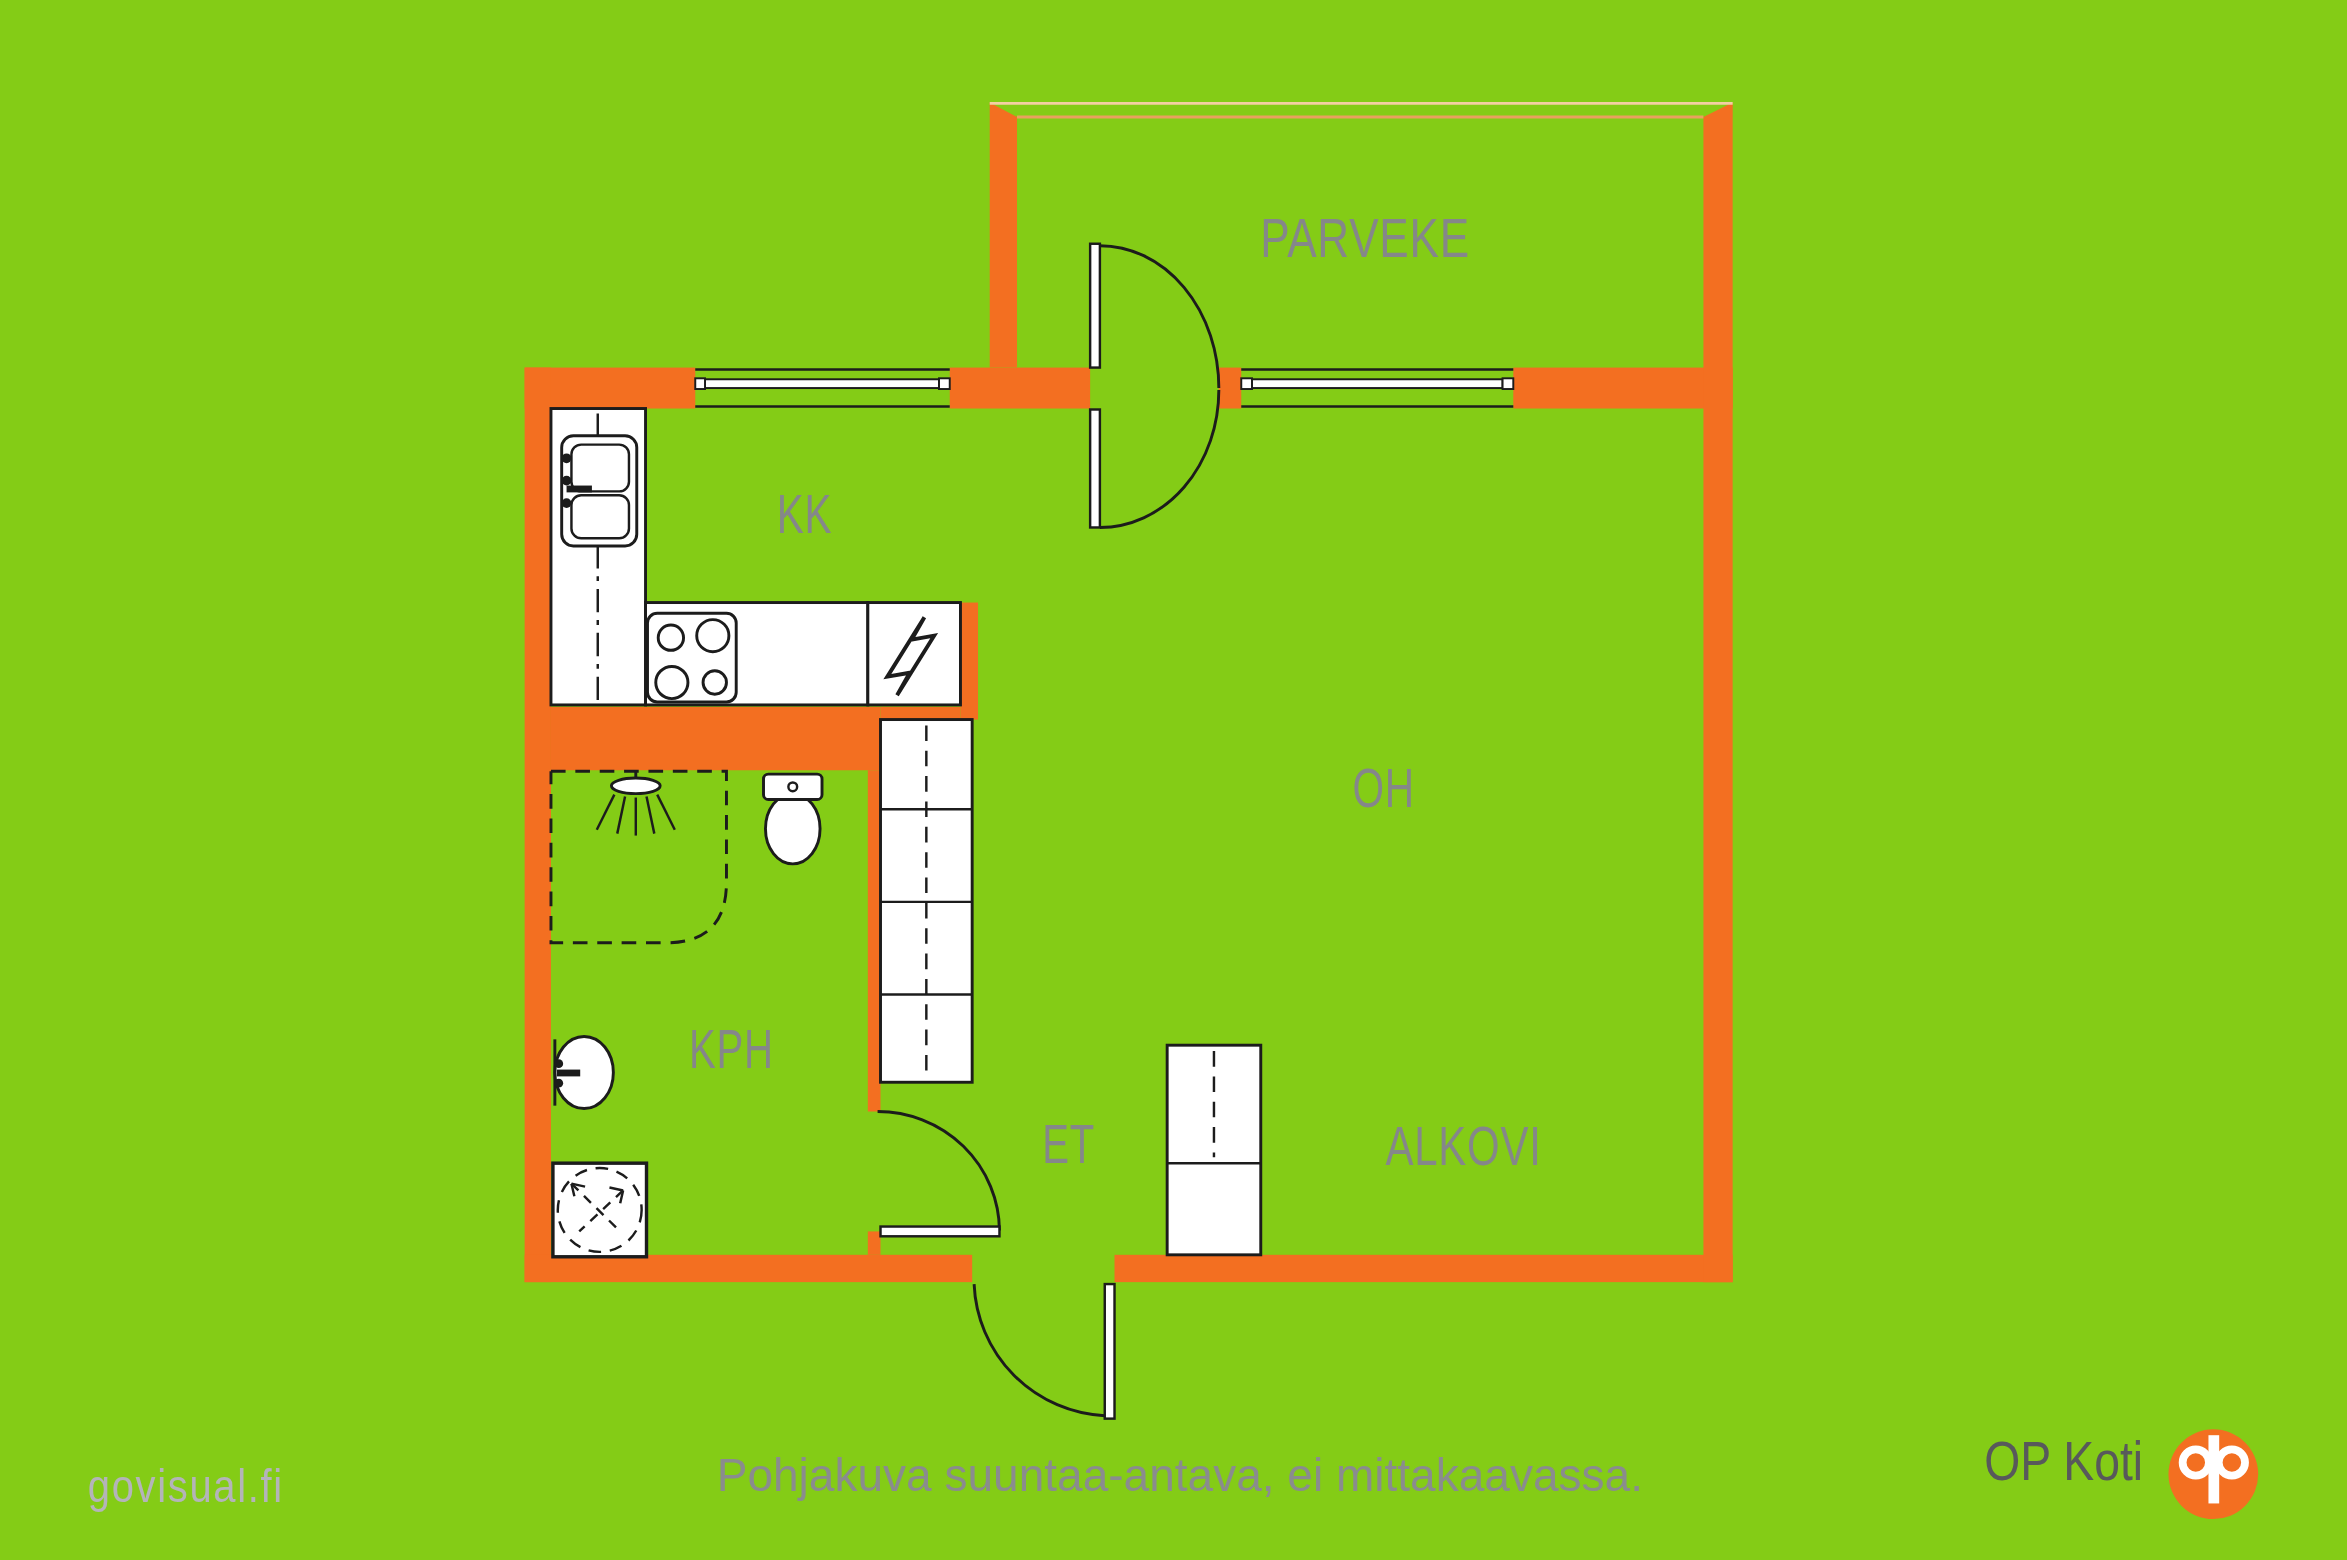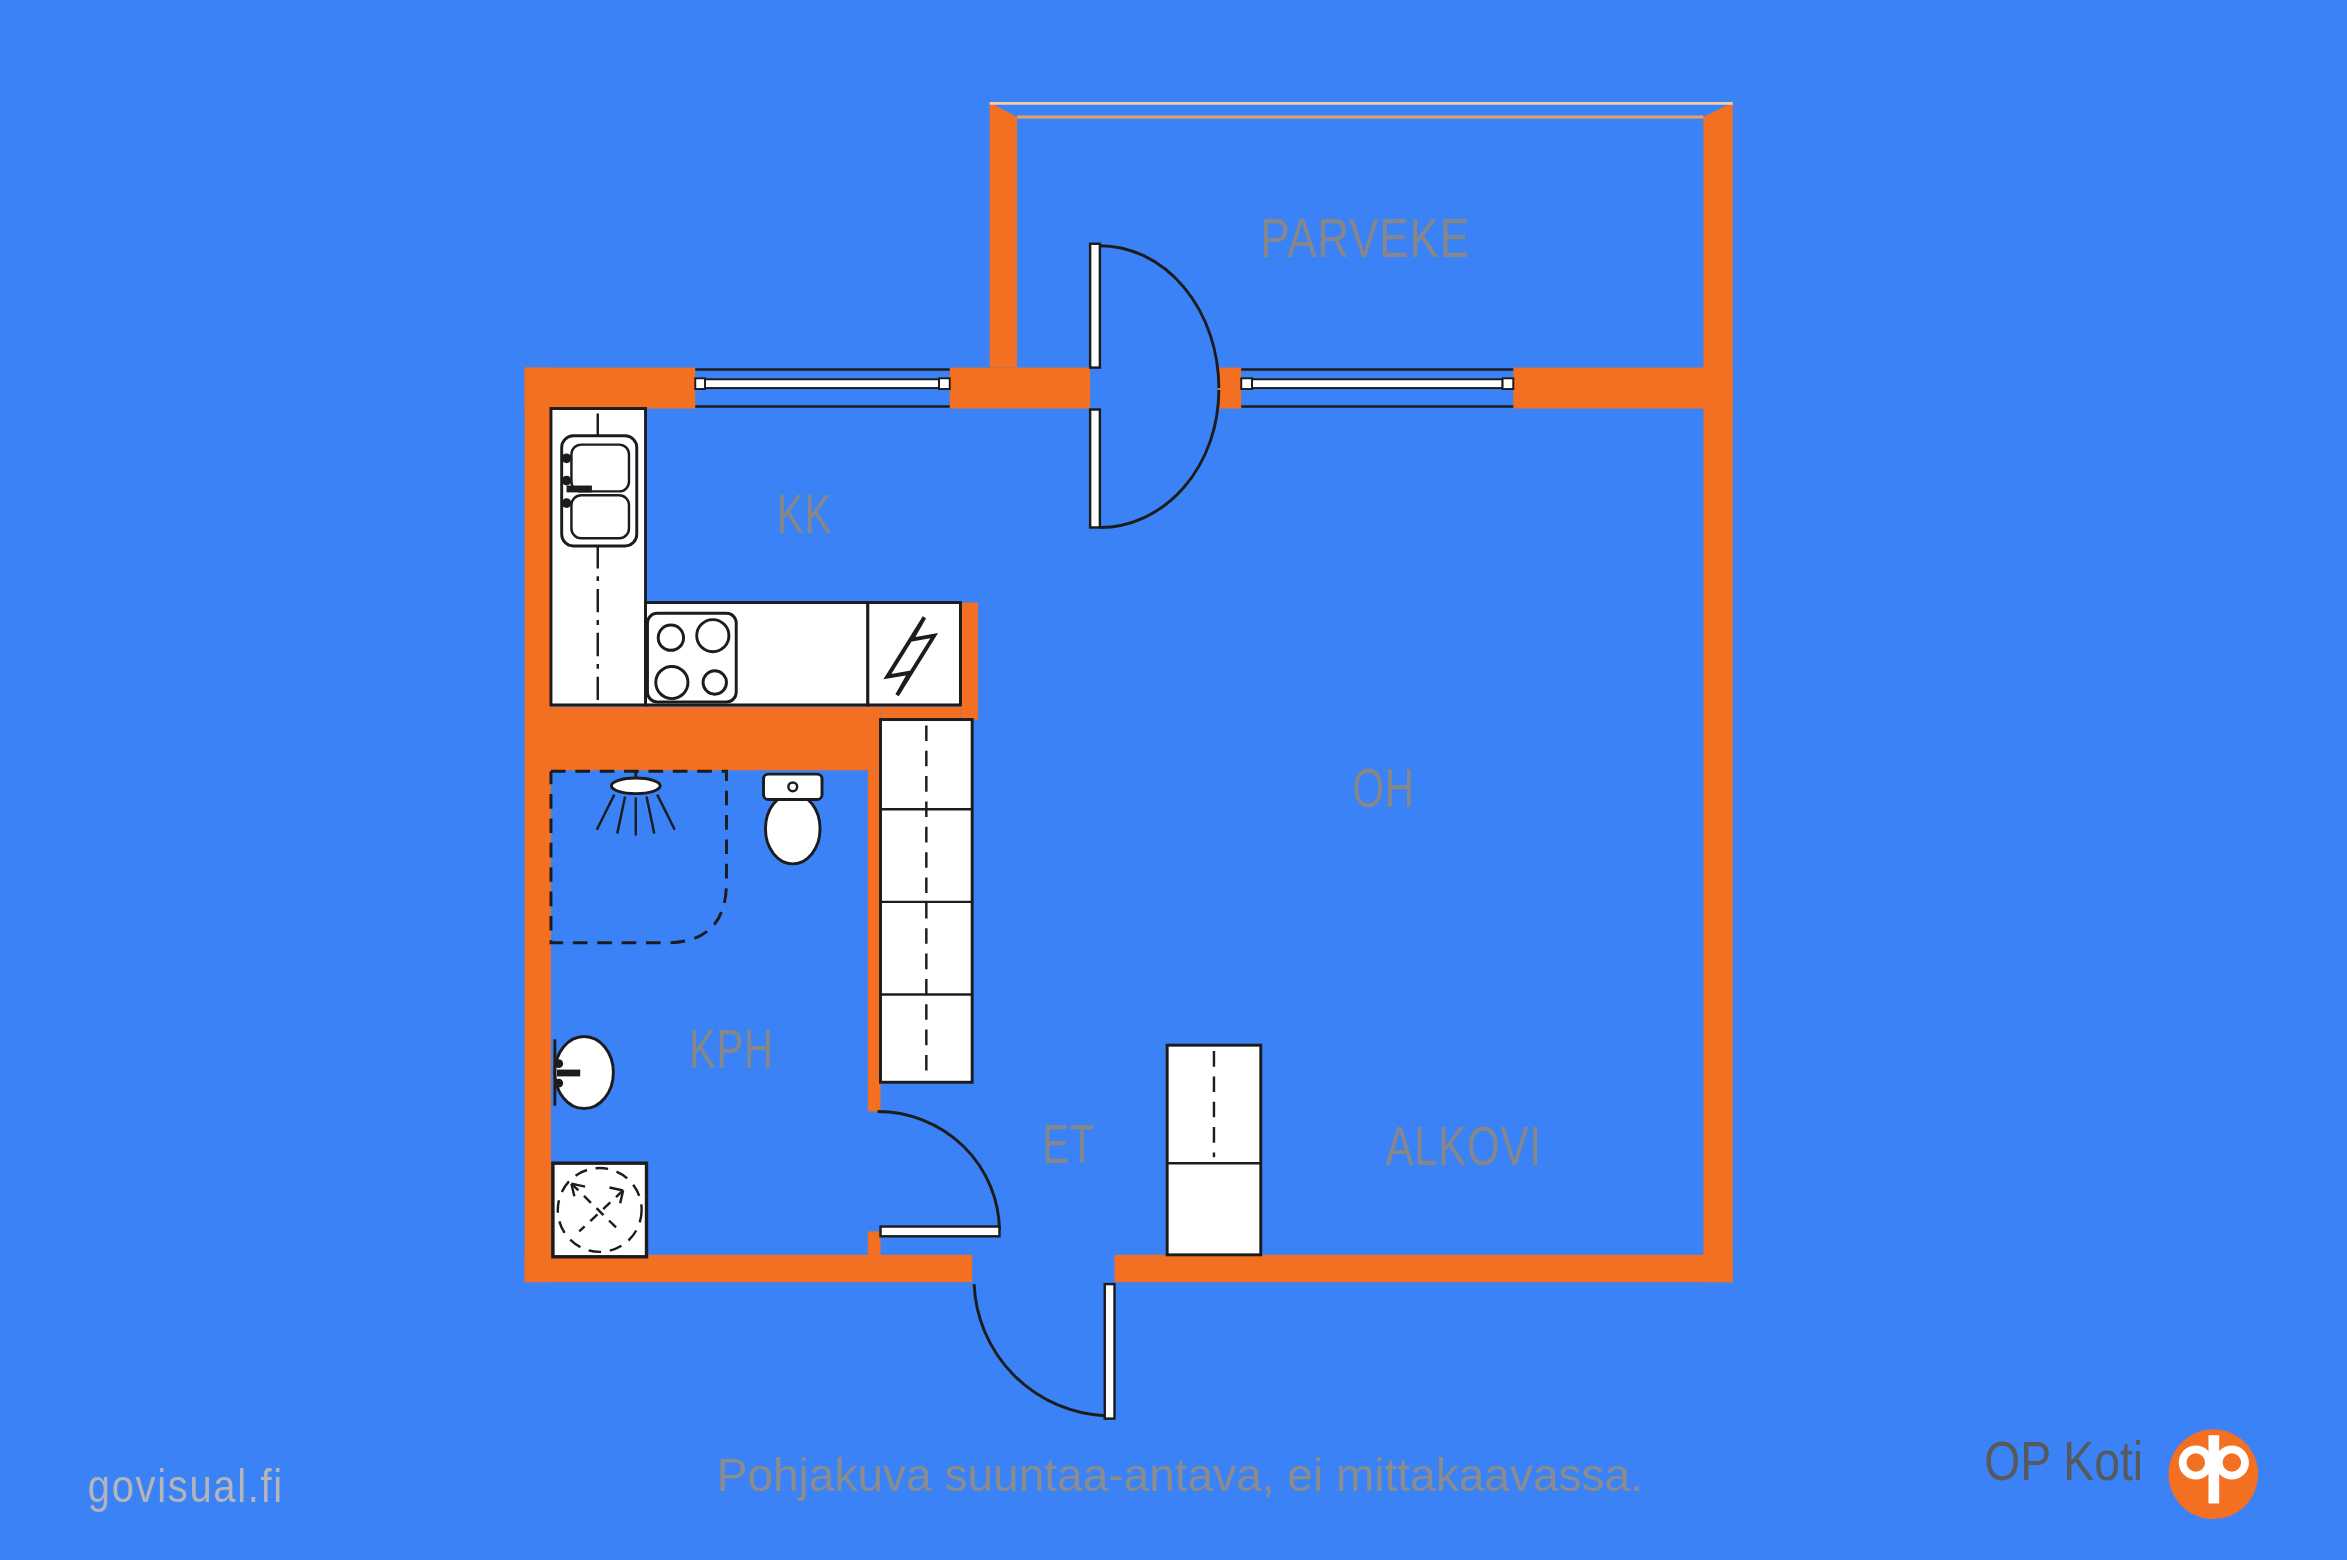--- a/index.html
+++ b/index.html
@@ -1,16 +1,16 @@
 <!DOCTYPE html>
 <html><head>
 <meta charset="utf-8">
 <style>
   html,body{margin:0;padding:0;background:#ffffff;}
-  .stage{position:relative;width:2347px;height:1560px;background:#3b82f6;overflow:hidden;
+  .stage{position:relative;width:2347px;height:1560px;background:#84cc16;overflow:hidden;
          font-family:"Liberation Sans", sans-serif;}
   svg{display:block}
   .room-label{font-family:"Liberation Sans",sans-serif;fill:#85878A;font-size:56px;letter-spacing:1px;}
   .caption-text{font-family:"Liberation Sans",sans-serif;fill:#8A8C8E;font-size:47px;}
   .watermark-text{font-family:"Liberation Sans",sans-serif;fill:#B4B4B9;font-size:48px;letter-spacing:2px;}
   .brand-text{font-family:"Liberation Sans",sans-serif;fill:#58595B;font-size:57px;}
 </style>
 </head>
 <body>
 

